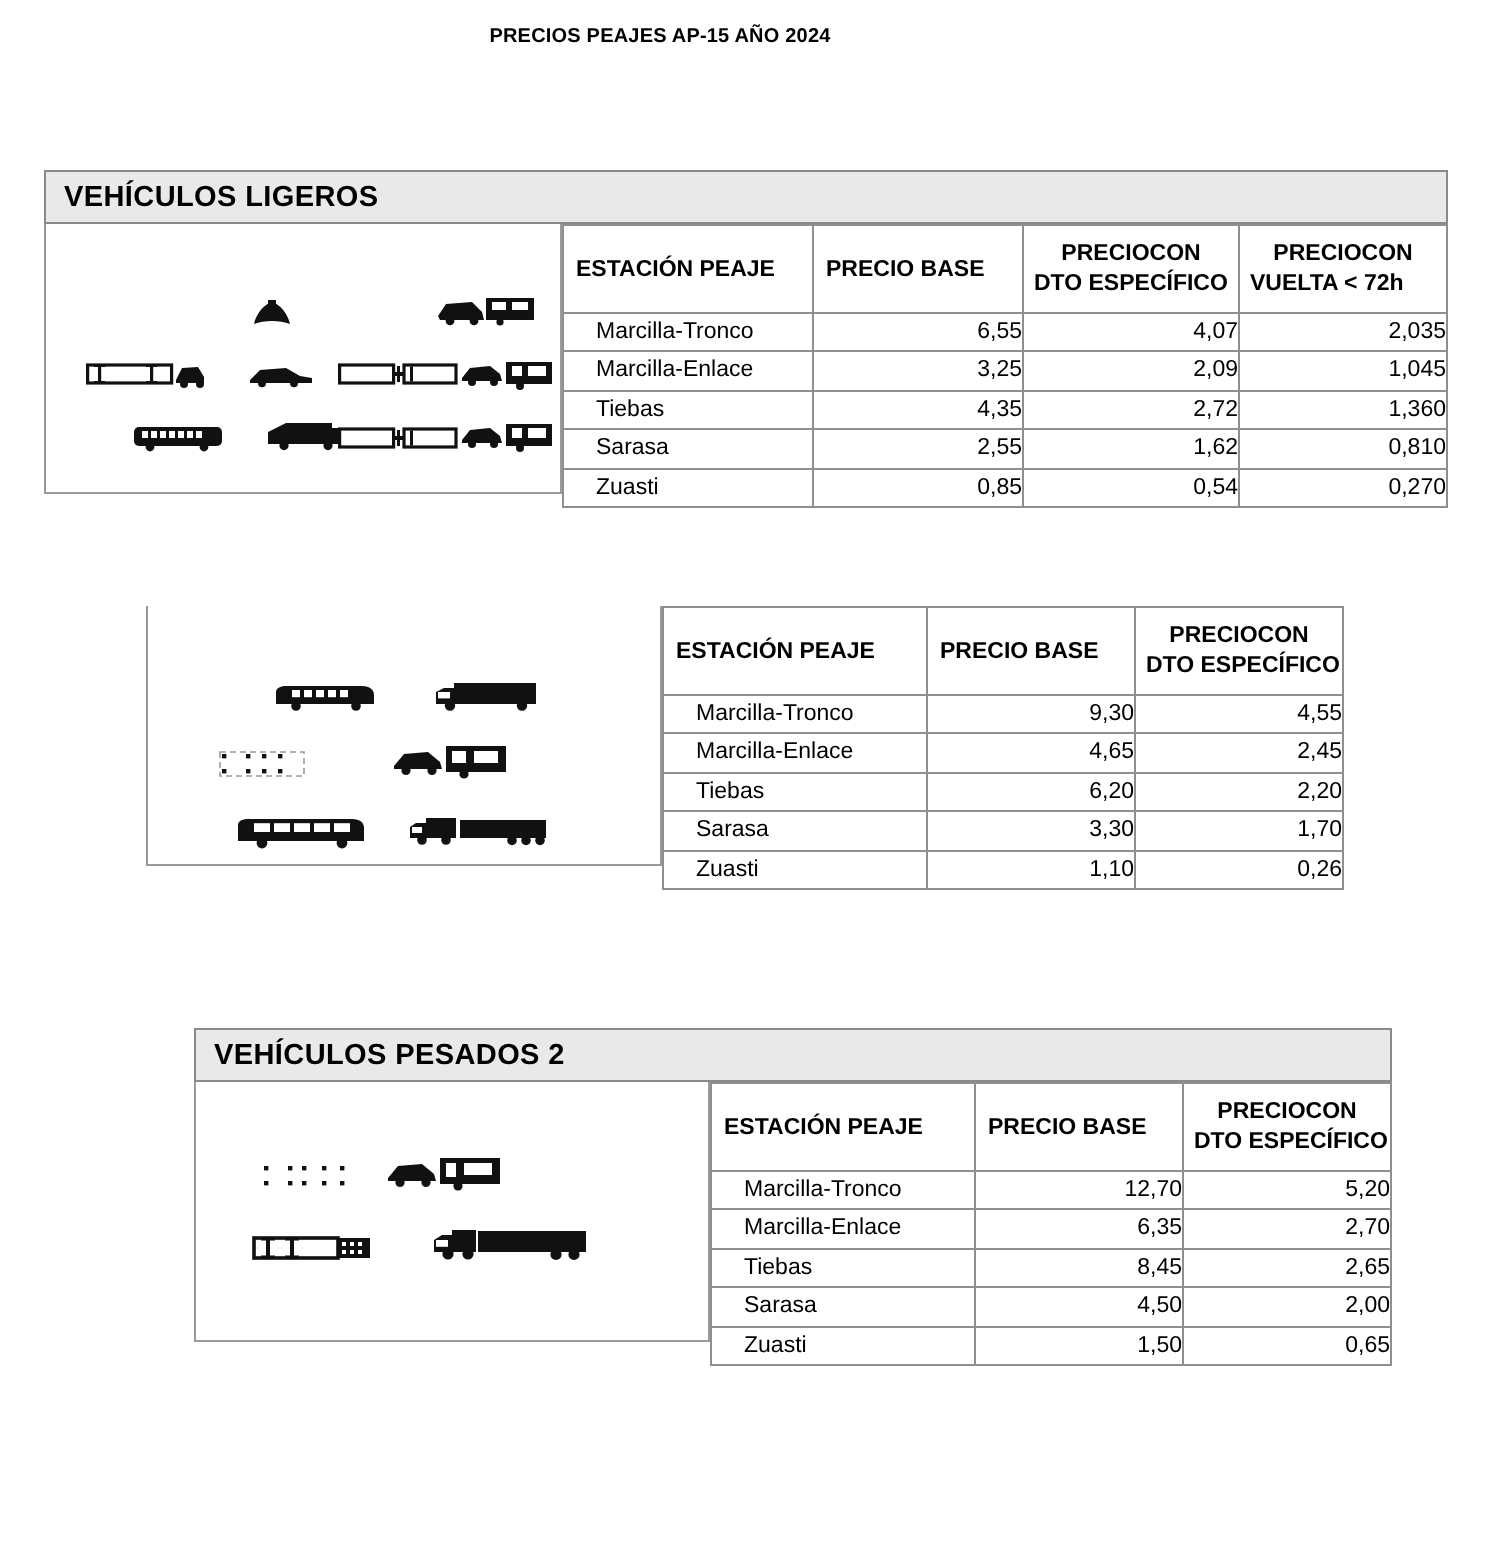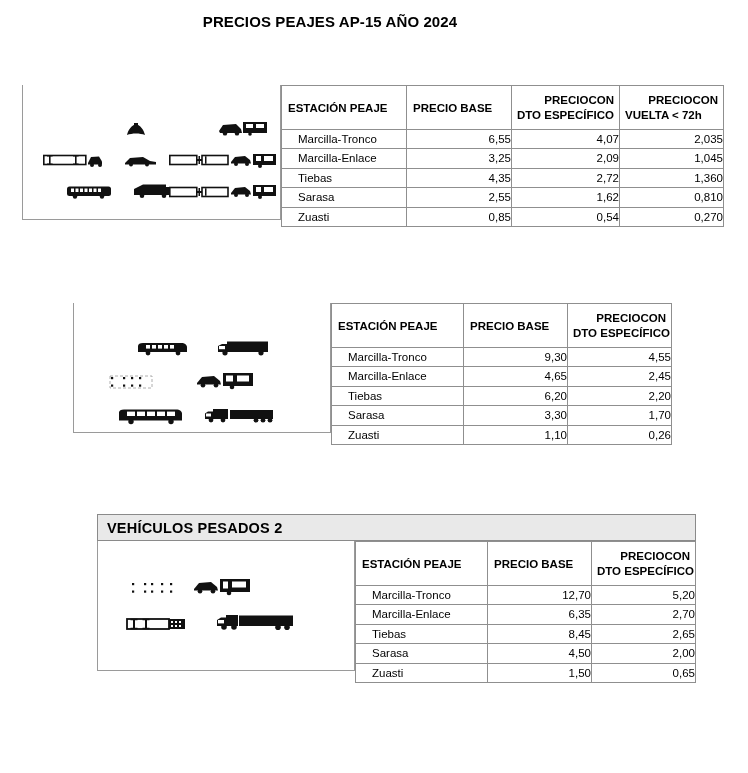--- a/index.html
+++ b/index.html
@@ -16,21 +16,21 @@
     position: relative;
     overflow: hidden;
   }
 
   .page-title {
     position: absolute;
     left: 0;
     top: 13px;
     width: 660px;
     text-align: center;
-    font-size: 15px;
+    font-size: 10px;
     font-weight: bold;
     letter-spacing: 0.1px;
   }
 
   
   .block {
     position: absolute;
     box-sizing: border-box;
   }
   .band {
@@ -76,21 +76,21 @@
     font-size: 11.5px;
     vertical-align: middle;
     padding: 0 6px;
     text-align: left;
   }
   .grid thead th.two-line {
     padding: 0 5px;
   }
   .hdr-just {
     display: flex;
-    justify-content: flex-end;
+    justify-content: center;
     line-height: 15px;
   }
   .hdr-line2 {
     line-height: 15px;
     white-space: nowrap;
   }
   .grid tbody td {
     height: 18.4px;
     font-size: 11.5px;
     line-height: 18.4px;
@@ -106,20 +106,23 @@
   }
   .picto svg { display: block; }
 </style>
 </head>
 <body>
 
 <div class="page-title">PRECIOS PEAJES AP-15  AÑO 2024</div>
 
 <div class="block" id="block-1" style="left:22px; top:85px; width:702px;">
 
+  <div class="band">
+    <span>VEHÍCULOS LIGEROS</span>
+  </div>
 
   <div class="body-row">
 
     <div class="icon-pane" style="width:260px; height:135px;">
 
       <span class="picto" style="left:100px; top:38px;">
         <svg width="26" height="13" viewBox="0 0 26 13">
             <path fill="#111" d="M4 12 C5 7 9 2 13 1 C17 2 21 7 22 12 C17 10 9 10 4 12 Z M11 0 h4 v3 h-4 z"></path>
           </svg>
       </span>

